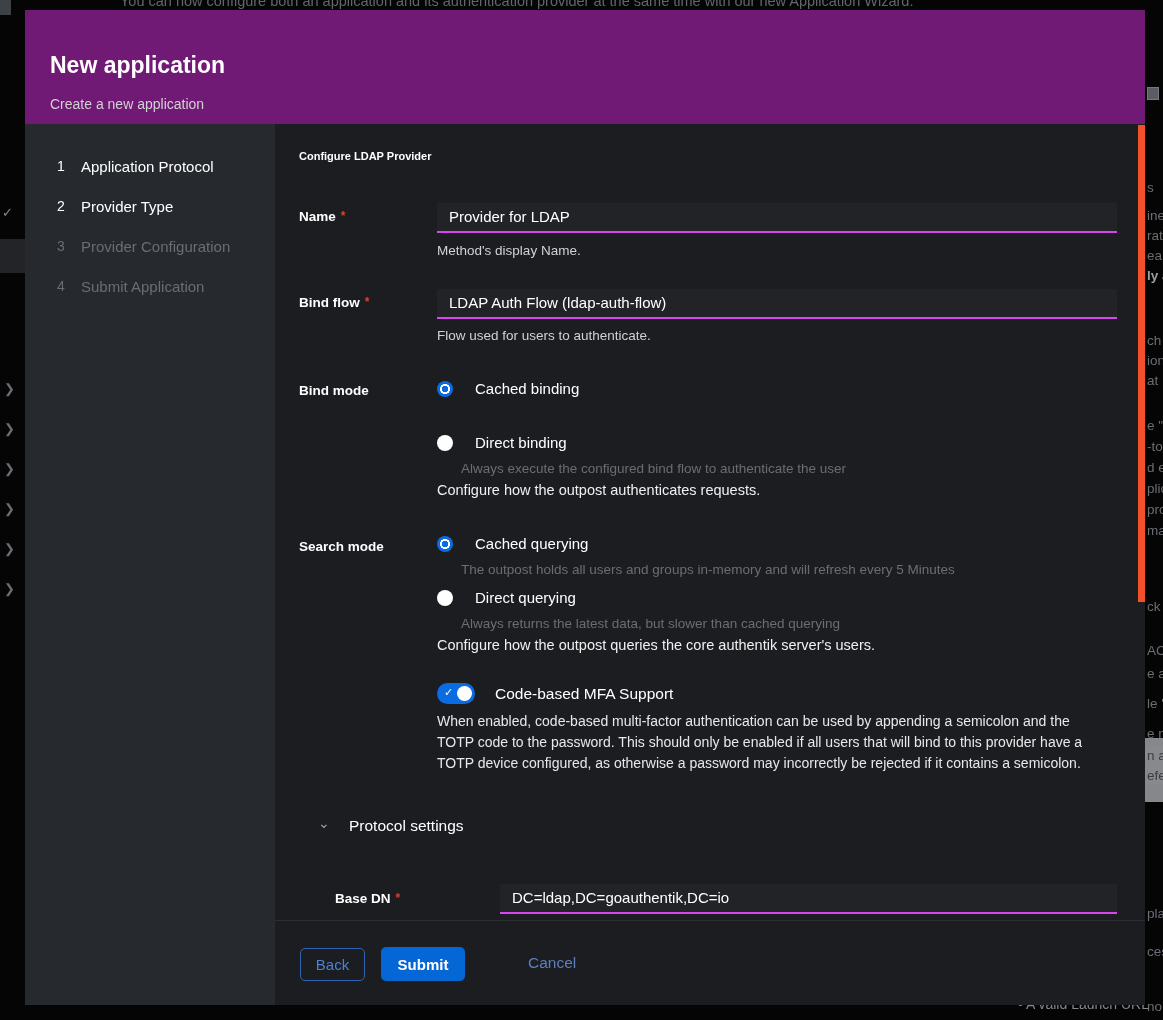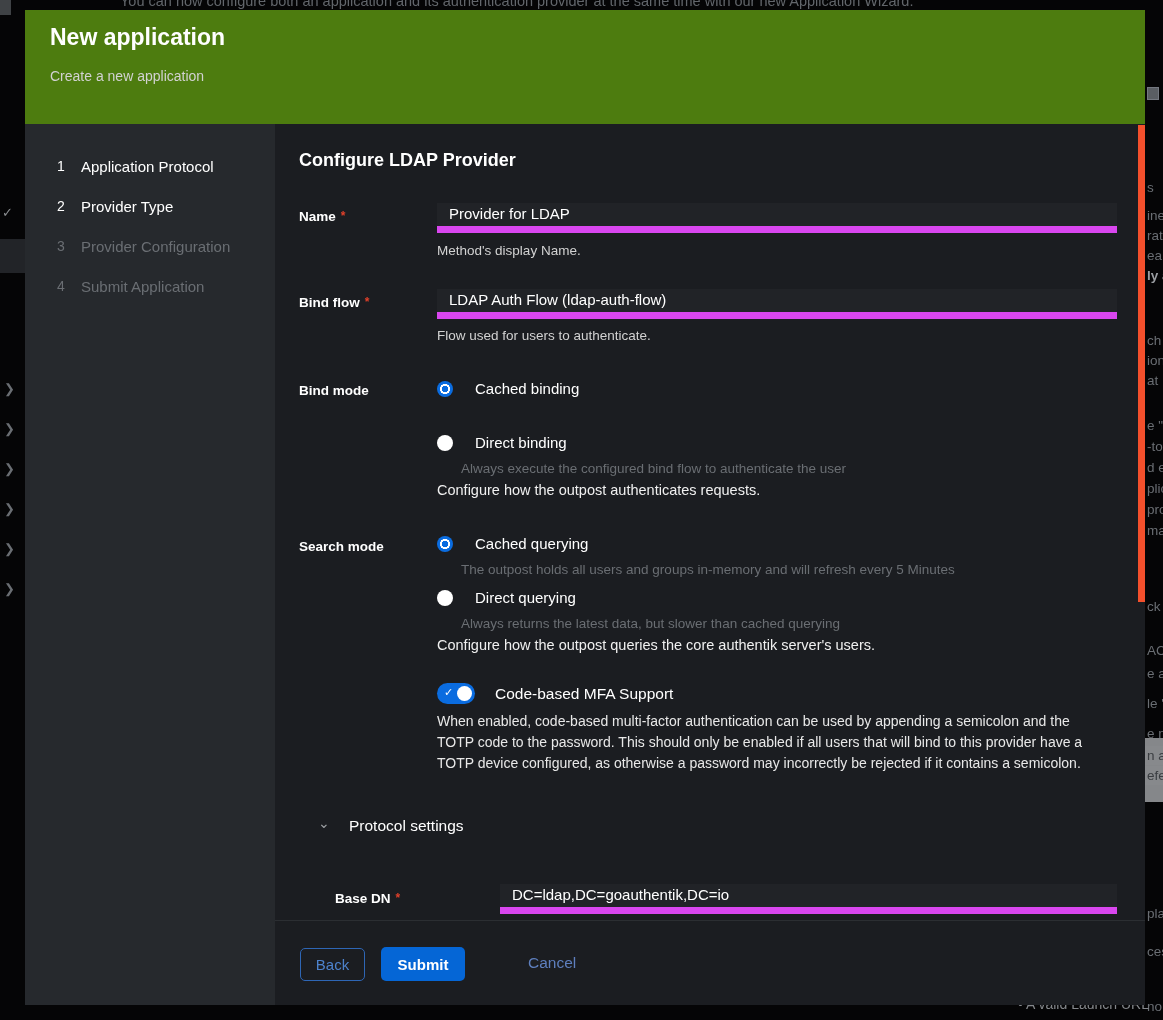--- a/index.html
+++ b/index.html
@@ -27,49 +27,49 @@
   .bg-graybox { position:absolute; left:1145px; top:738px; width:18px; height:64px; background:#85878a; }
   .bg-launch { position:absolute; top:996px; left:1018px; color:#84878b; font-size:14px; white-space:nowrap; }
 
   
   .modal {
     position:absolute; top:10px; left:25px; width:1120px; height:995px;
     background:#1b1d21;
   }
   .modal-header {
     position:absolute; top:0; left:0; right:0; height:114px;
-    background:#4d7c0f; padding:14px 24px 0 25px;
+    background:#701a75; padding:42px 24px 0 25px;
   }
   .modal-title { font-size:23px; font-weight:bold; color:#fff; }
   .modal-subtitle { margin-top:17px; font-size:14px; color:#d2d2d2; }
 
   
   .steps {
     position:absolute; top:114px; left:0; bottom:0; width:250px;
     background:#26292d; padding-top:22px;
   }
   .step { display:flex; align-items:center; height:40px; padding-left:32px; cursor:pointer; }
   .step-num { width:24px; font-size:14px; color:#fff; }
   .step-label { font-size:15px; color:#fff; }
   .step.disabled .step-num, .step.disabled .step-label { color:#6a6e73; }
 
   
   .content {
     position:absolute; top:114px; left:250px; right:0; bottom:85px;
     background:#1b1d21;
   }
-  .content-heading { position:absolute; top:26px; left:24px; font-size:18px; font-weight:bold; color:#fff; }
+  .content-heading { position:absolute; top:26px; left:24px; font-size:11px; font-weight:bold; color:#fff; }
 
   .flabel { position:absolute; left:24px; font-size:13.5px; font-weight:bold; color:#fff; }
   .flabel .req { color:#e0402a; margin-left:5px; font-size:12px; vertical-align:top; }
   .flabel.indent { left:60px; }
 
   .tinput {
     position:absolute; left:162px; width:680px; height:30px;
-    background:#212327; border:none; border-bottom:7px solid #d946ef;
+    background:#212327; border:none; border-bottom:2px solid #d946ef;
     color:#fff; font-size:15px; font-family:"Liberation Sans", sans-serif;
     padding:0 10px 2px 12px;
   }
   .fhelp { position:absolute; left:162px; font-size:13.5px; color:#d2d2d2; }
 
   .radio-dot { position:absolute; left:162px; width:16px; height:16px; border-radius:50%; cursor:pointer; }
   .radio-dot.on { background:radial-gradient(circle, #0a6ce0 0 3px, #ffffff 3.2px 5px, #0a6ce0 5.2px 8px); }
   .radio-dot.off { background:#ffffff; }
   .radio-label { position:absolute; left:200px; font-size:15px; color:#fff; cursor:pointer; }
   .radio-desc { position:absolute; left:186px; font-size:13.5px; color:#6a6e73; white-space:nowrap; }

